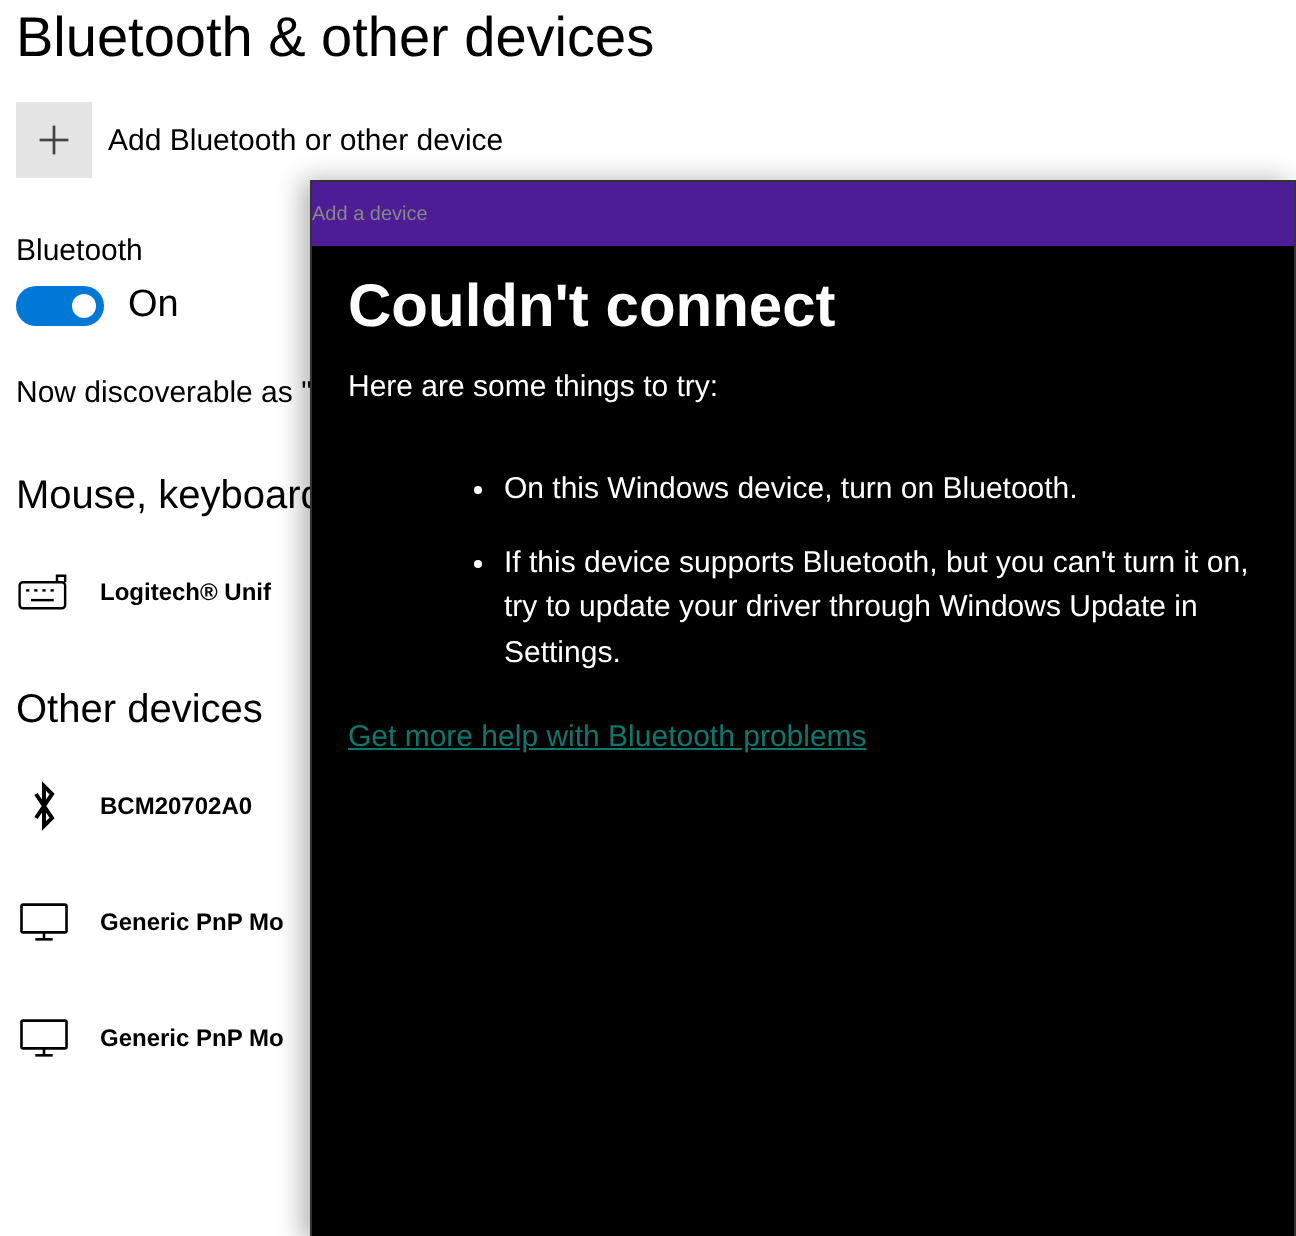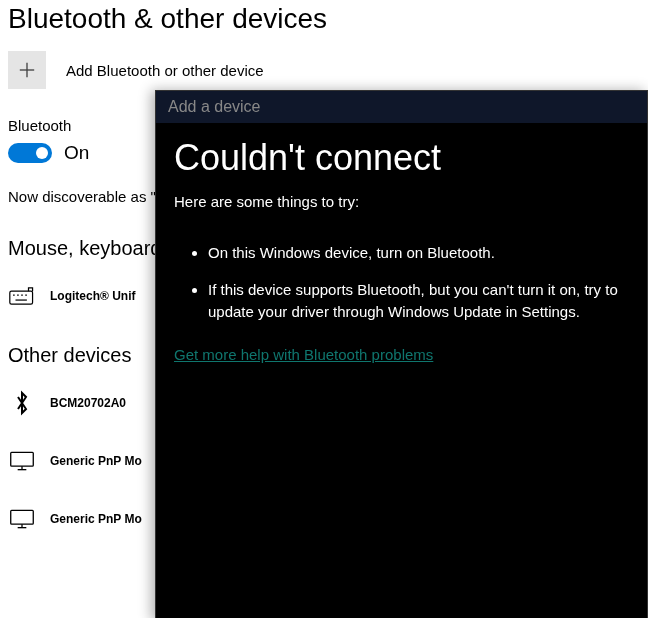--- a/index.html
+++ b/index.html
@@ -1,43 +1,43 @@
 <!DOCTYPE html>
 <html><head>
 <meta charset="utf-8">
 <style>
   * { box-sizing: border-box; margin: 0; padding: 0; }
   html, body { width: 648px; height: 618px; overflow: hidden; font-family: "Segoe UI", Arial, sans-serif; background: #fff; color: #000; }
   .page { position: relative; width: 648px; height: 618px; padding: 0 8px; }
   .page-title { font-size: 28px; font-weight: 300; margin: 3px 0 16px 0; }
-  .add-row { display: flex; align-items: center; gap: 20px; margin-bottom: 28px; cursor: pointer; }
+  .add-row { display: flex; align-items: center; gap: 8px; margin-bottom: 28px; cursor: pointer; }
   .plus-btn { width: 38px; height: 38px; background: #e5e5e5; display: flex; align-items: center; justify-content: center; }
   .plus-btn svg { width: 18px; height: 18px; stroke: #444; }
   .add-label { font-size: 15px; }
   .section-sub { font-size: 15px; margin-bottom: 8px; }
   .toggle-row { display: flex; align-items: center; gap: 12px; margin-bottom: 24px; }
   .toggle { width: 44px; height: 20px; border-radius: 10px; background: #0078d7; position: relative; cursor: pointer; }
   .toggle .knob { width: 12px; height: 12px; background: #fff; border-radius: 50%; position: absolute; top: 4px; right: 4px; }
   .toggle-label { font-size: 19px; }
   .discoverable { font-size: 15px; margin-bottom: 32px; }
   .category { font-size: 20px; font-weight: 400; margin-bottom: 12px; }
   .device-row { display: flex; align-items: center; gap: 14px; height: 48px; margin-bottom: 10px; cursor: default; }
   .dev-icon { width: 28px; height: 28px; display: flex; align-items: center; justify-content: center; }
   .dev-icon svg { width: 26px; height: 26px; stroke: #000; fill: none; stroke-width: 1.5; }
   .dev-label { font-size: 12px; white-space: nowrap; font-weight: bold; }
   .other-title { margin-top: 24px; }
 
   
   .dialog { position: absolute; left: 155px; top: 87px; width: 493px; height: 531px; background: #000; border: 1px solid #333; box-shadow: -4px 0 12px rgba(0,0,0,.3); display: flex; flex-direction: column; }
-  .dialog-title-bar { height: 32px; background: #0f172a; color: #888; font-size: 16px; display: flex; align-items: center; padding: 0 12px; }
+  .dialog-title-bar { height: 32px; background: #4c1d95; color: #888; font-size: 10px; display: flex; align-items: center; padding: 0 0; }
   .dialog-body { padding: 14px 18px 18px 18px; color: #fff; flex: 1; }
-  .dialog-h1 { font-size: 36px; font-weight: 400; margin-bottom: 14px; }
+  .dialog-h1 { font-size: 30px; font-weight: 700; margin-bottom: 14px; }
   .dialog-sub { font-size: 15px; margin-bottom: 32px; font-weight: 400; }
   .dialog-list { list-style: disc; padding-left: 34px; font-size: 15px; line-height: 1.5; }
-  .dialog-list li { margin-bottom: 14px; }
+  .dialog-list li { margin-bottom: 14px; margin-left: 44px; }
   .help-link { font-size: 15px; color: #0f766e; text-decoration: underline; cursor: pointer; margin-top: 8px; display: inline-block; }
 </style>
 </head>
 <body>
 
 <div class="page">
 
   <h1 class="page-title">Bluetooth &amp; other devices</h1>
 
   <div class="add-row">

